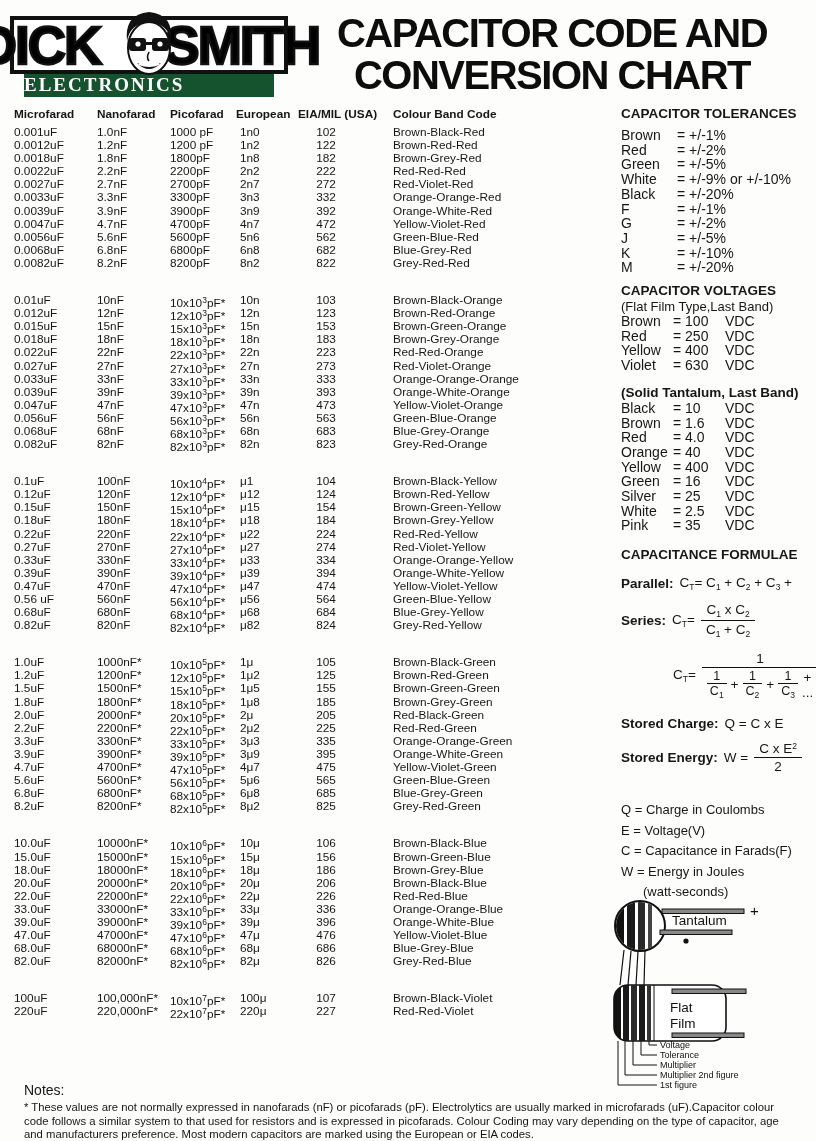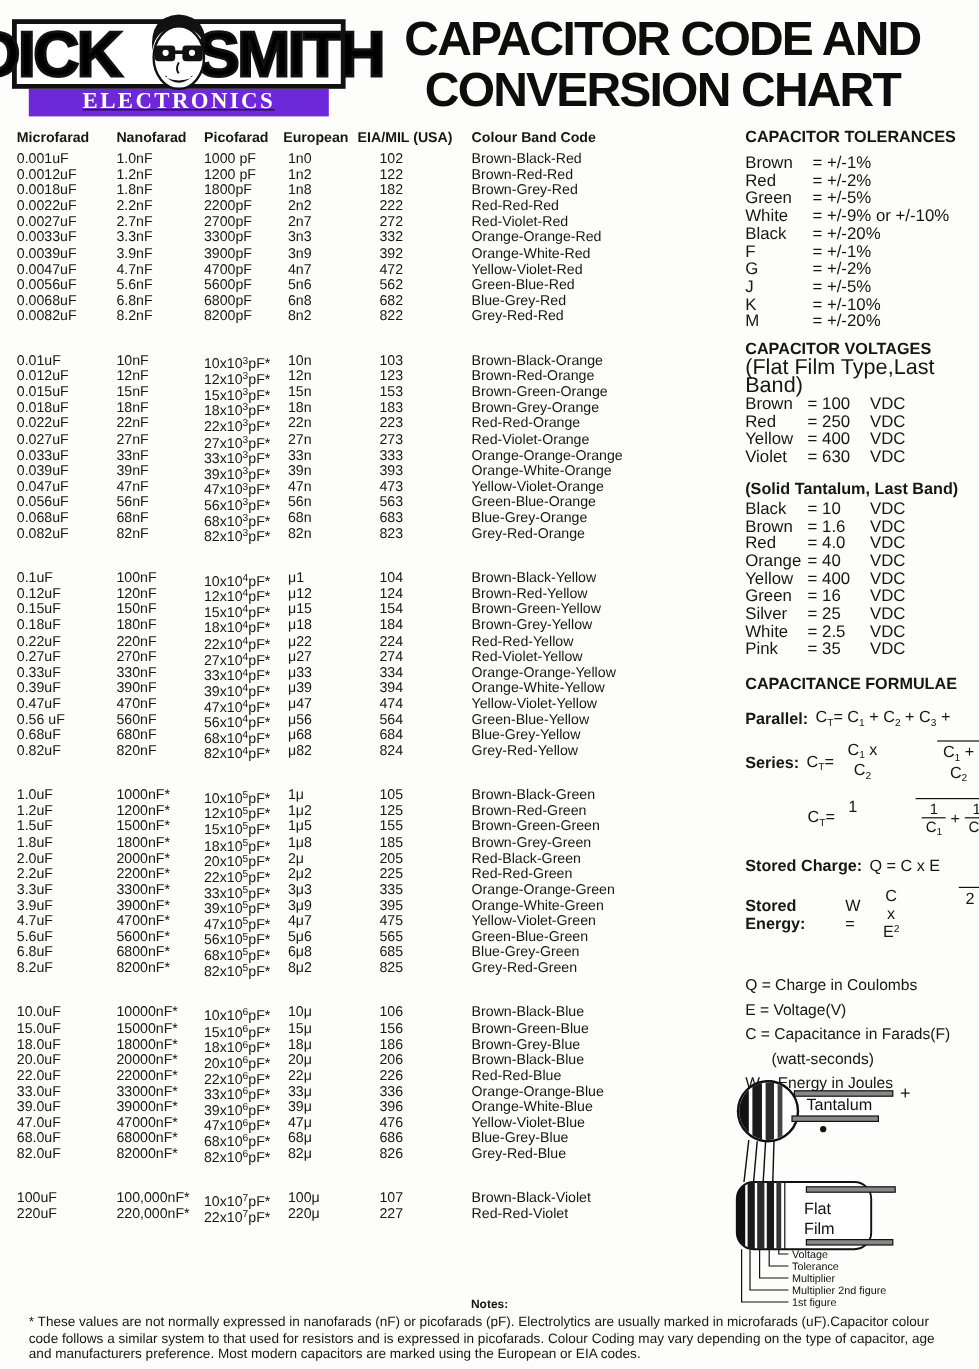--- a/index.html
+++ b/index.html
@@ -7,60 +7,60 @@
     width:816px;height:1141px;position:relative;background:#fdfdfc;
     font-family:"Liberation Sans", sans-serif;color:#161616;
     -webkit-font-smoothing:antialiased;overflow:hidden;
   }
   
   .logo{position:absolute;left:10px;top:16px;width:278px;height:84px;}
   .logo-top{border:4px solid #111;height:50px;background:#fff;display:flex;align-items:center;justify-content:center;gap:64px;position:relative;}
   .logo-word{font-weight:900;font-size:53px;letter-spacing:-2px;line-height:1;color:#000000;-webkit-text-stroke:2.3px #111;}
   @supports not (-webkit-text-stroke: 1px #000){.logo-word{color:#111;}}
   .logo-face{position:absolute;left:50%;top:-14px;transform:translateX(-50%);}
-  .logo-bottom{background:#6d28d9;height:24px;margin:-1px 14px 0 14px;display:flex;align-items:center;justify-content:center;text-decoration:underline;}
+  .logo-bottom{background:#14532d;height:24px;margin:-1px 14px 0 14px;display:flex;align-items:center;justify-content:flex-start;}
   .logo-bottom span{color:#fff;font-family:"Liberation Serif", serif;font-weight:700;font-size:19px;letter-spacing:2px;}
   .title{position:absolute;left:288px;top:12px;width:528px;text-align:center;font-weight:800;font-size:40px;line-height:42px;letter-spacing:-1.5px;color:#0d0d0d;}
   
   .table{position:absolute;left:14px;top:106px;width:604px;}
   .thead,.trow{display:grid;grid-template-columns:83px 73px 66px 62px 92px 1fr;white-space:nowrap;}
   .thead{font-weight:700;font-size:11.8px;line-height:16px;margin-bottom:4px;}
   .trow{font-size:11.8px;line-height:13.1px;height:13.1px;}
   .tblock{margin-bottom:24px;}
   .thead > :nth-child(5){text-align:center;padding-right:26px;}
   .trow  > :nth-child(5){text-align:center;padding-right:36px;}
   .trow  > :nth-child(4){padding-left:4px;}
   .thead > :nth-child(6),.trow > :nth-child(6){padding-left:3px;}
   sup{font-size:8.5px;vertical-align:4px;}
   sub{font-size:8.5px;vertical-align:-3px;}
   
   .side{position:absolute;left:621px;top:106px;width:196px;font-size:13px;}
   .side-h{font-size:13.5px;font-weight:700;margin:0;line-height:16px;}
-  .subnote{font-size:18px;line-height:15px;}
+  .subnote{font-size:13px;line-height:15px;}
   .pair{display:grid;grid-template-columns:56px 1fr;line-height:14.7px;font-size:14px;}
   .pair.triple{grid-template-columns:52px 52px 1fr;}
   .mt6{margin-top:6px;} .mt8{margin-top:8px;} .mt10{margin-top:10px;}
   .mt12{margin-top:12px;} .mt14{margin-top:14px;} .mt16{margin-top:16px;} .mt26{margin-top:26px;}
   
   .fline{display:flex;align-items:center;gap:6px;font-size:13.5px;}
   .flabel{font-weight:700;}
-  .frac{display:inline-flex;text-align:center;vertical-align:middle;gap:44px;}
+  .frac{display:inline-flex;flex-direction:column;text-align:center;vertical-align:middle;}
   .frac > .num{padding:0 5px 1px 5px;}
   .frac > .den{border-top:1.4px solid #111;padding:1px 5px 0 5px;}
   .denrow{display:inline-flex;align-items:center;gap:4px;}
   .minifrac{display:inline-flex;flex-direction:column;text-align:center;font-size:12.5px;}
   .minifrac .num{padding:0 3px;}
   .minifrac .den{border-top:1.2px solid #111;padding:0 3px;}
   .recip-lhs{margin-left:52px;}
   .defline{font-size:13px;line-height:20.5px;}
   .defline.indent{padding-left:22px;}
   
   .diagram{position:absolute;left:610px;top:893px;}
   .notes{position:absolute;left:24px;top:1082px;width:768px;}
-  .notes h4{font-size:10px;font-weight:700;margin:0 0 3px 0;text-align:center;}
+  .notes h4{font-size:14px;font-weight:400;margin:0 0 3px 0;}
   .notes p{font-size:11.3px;line-height:13.6px;margin:0;}
 </style>
 </head>
 <body>
 
 <div class="logo">
   <div class="logo-top">
     <span class="logo-word">DICK</span>
     <span class="logo-word">SMITH</span>
     <svg class="logo-face" width="66" height="80" viewBox="0 0 66 80">
@@ -752,22 +752,22 @@
     <span class="frac">
       <span class="num">C x E<sup>2</sup></span>
       <span class="den">2</span>
     </span>
   </div>
 
   <div class="mt26">
       <div class="defline">Q = Charge in Coulombs</div>
       <div class="defline">E = Voltage(V)</div>
       <div class="defline">C = Capacitance in Farads(F)</div>
+      <div class="defline">W = Energy in Joules</div>
       <div class="defline indent">(watt-seconds)</div>
-      <div class="defline">W = Energy in Joules</div>
     </div>
 </div>
 
 <svg class="diagram" width="206" height="210" viewBox="0 0 206 210">
   <defs>
     <clipPath id="beadClip">
         <circle cx="30" cy="33" r="24"></circle>
       </clipPath>
     <clipPath id="filmClip">
         <rect x="4" y="92" width="112" height="56" rx="14"></rect>

